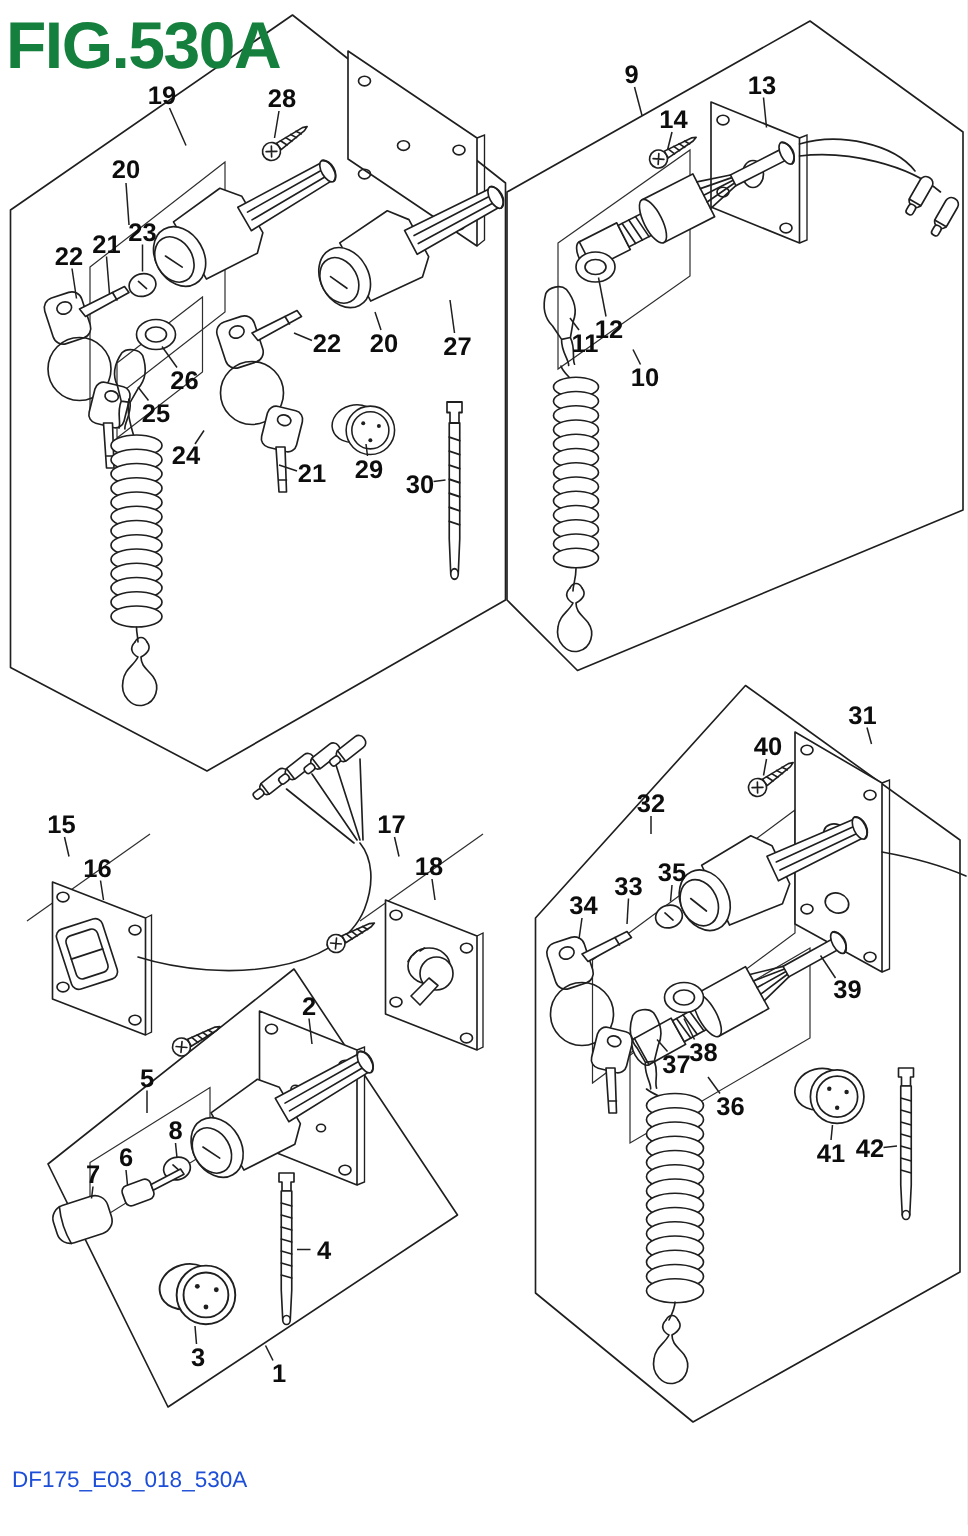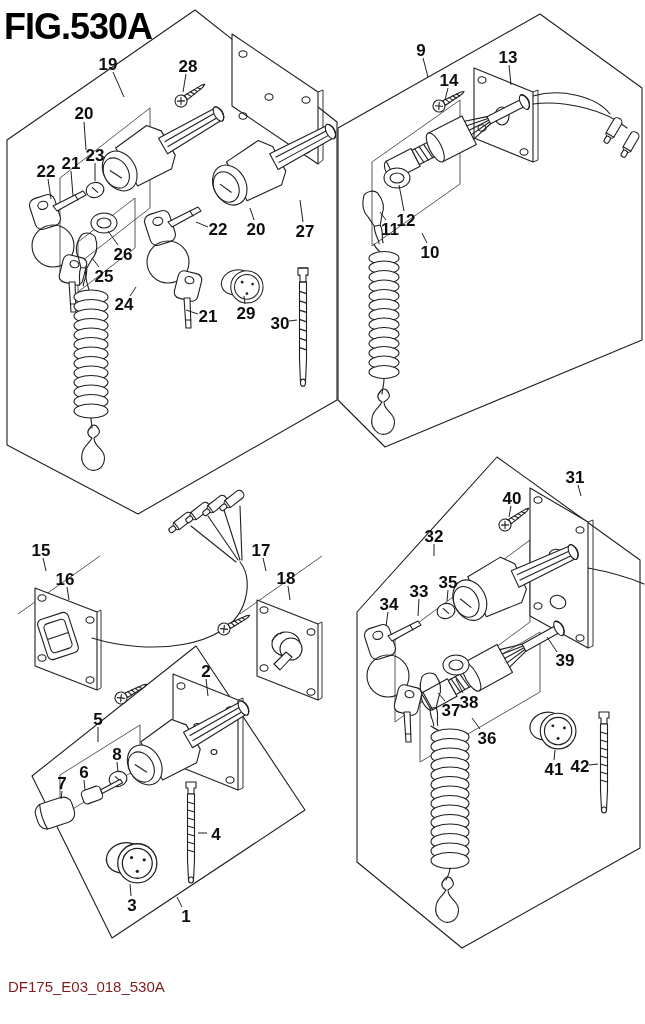--- a/index.html
+++ b/index.html
@@ -1,20 +1,20 @@
 <!DOCTYPE html>
 <html><head>
 <meta charset="utf-8">
 <style>
   html,body{margin:0;padding:0;background:#e8e8e8;}
   .page{position:relative;width:645px;height:1024px;background:#fff;overflow:hidden;
         font-family:"Liberation Sans",sans-serif;}
-  .title{position:absolute;left:4px;top:6px;font-size:36px;font-weight:900;
-         letter-spacing:-1px;color:#000000;}
-  .footer{position:absolute;left:8px;top:976px;color:#7f1d1d;font-size:15px;line-height:22px;}
+  .title{position:absolute;left:4px;top:6px;font-size:44px;font-weight:900;
+         letter-spacing:-1px;color:#15803d;}
+  .footer{position:absolute;left:8px;top:976px;color:#1d4ed8;font-size:15px;line-height:22px;}
   svg{position:absolute;left:0;top:0;}
   .ln{stroke:#1f1f1f;stroke-width:1.1;fill:none;stroke-linecap:round;stroke-linejoin:round;}
   .wh{stroke:#1f1f1f;stroke-width:1.1;fill:#ffffff;stroke-linecap:round;stroke-linejoin:round;}
   .thin{stroke:#2e2e2e;stroke-width:0.8;fill:none;}
   .edge{stroke:#1f1f1f;stroke-width:0.9;fill:none;}
   .dot{fill:#1f1f1f;stroke:none;}
   .part-num{font:700 17px "Liberation Sans",sans-serif;fill:#0d0d0d;}
   .leader{stroke:#1f1f1f;stroke-width:1;}
 </style>
 </head>

